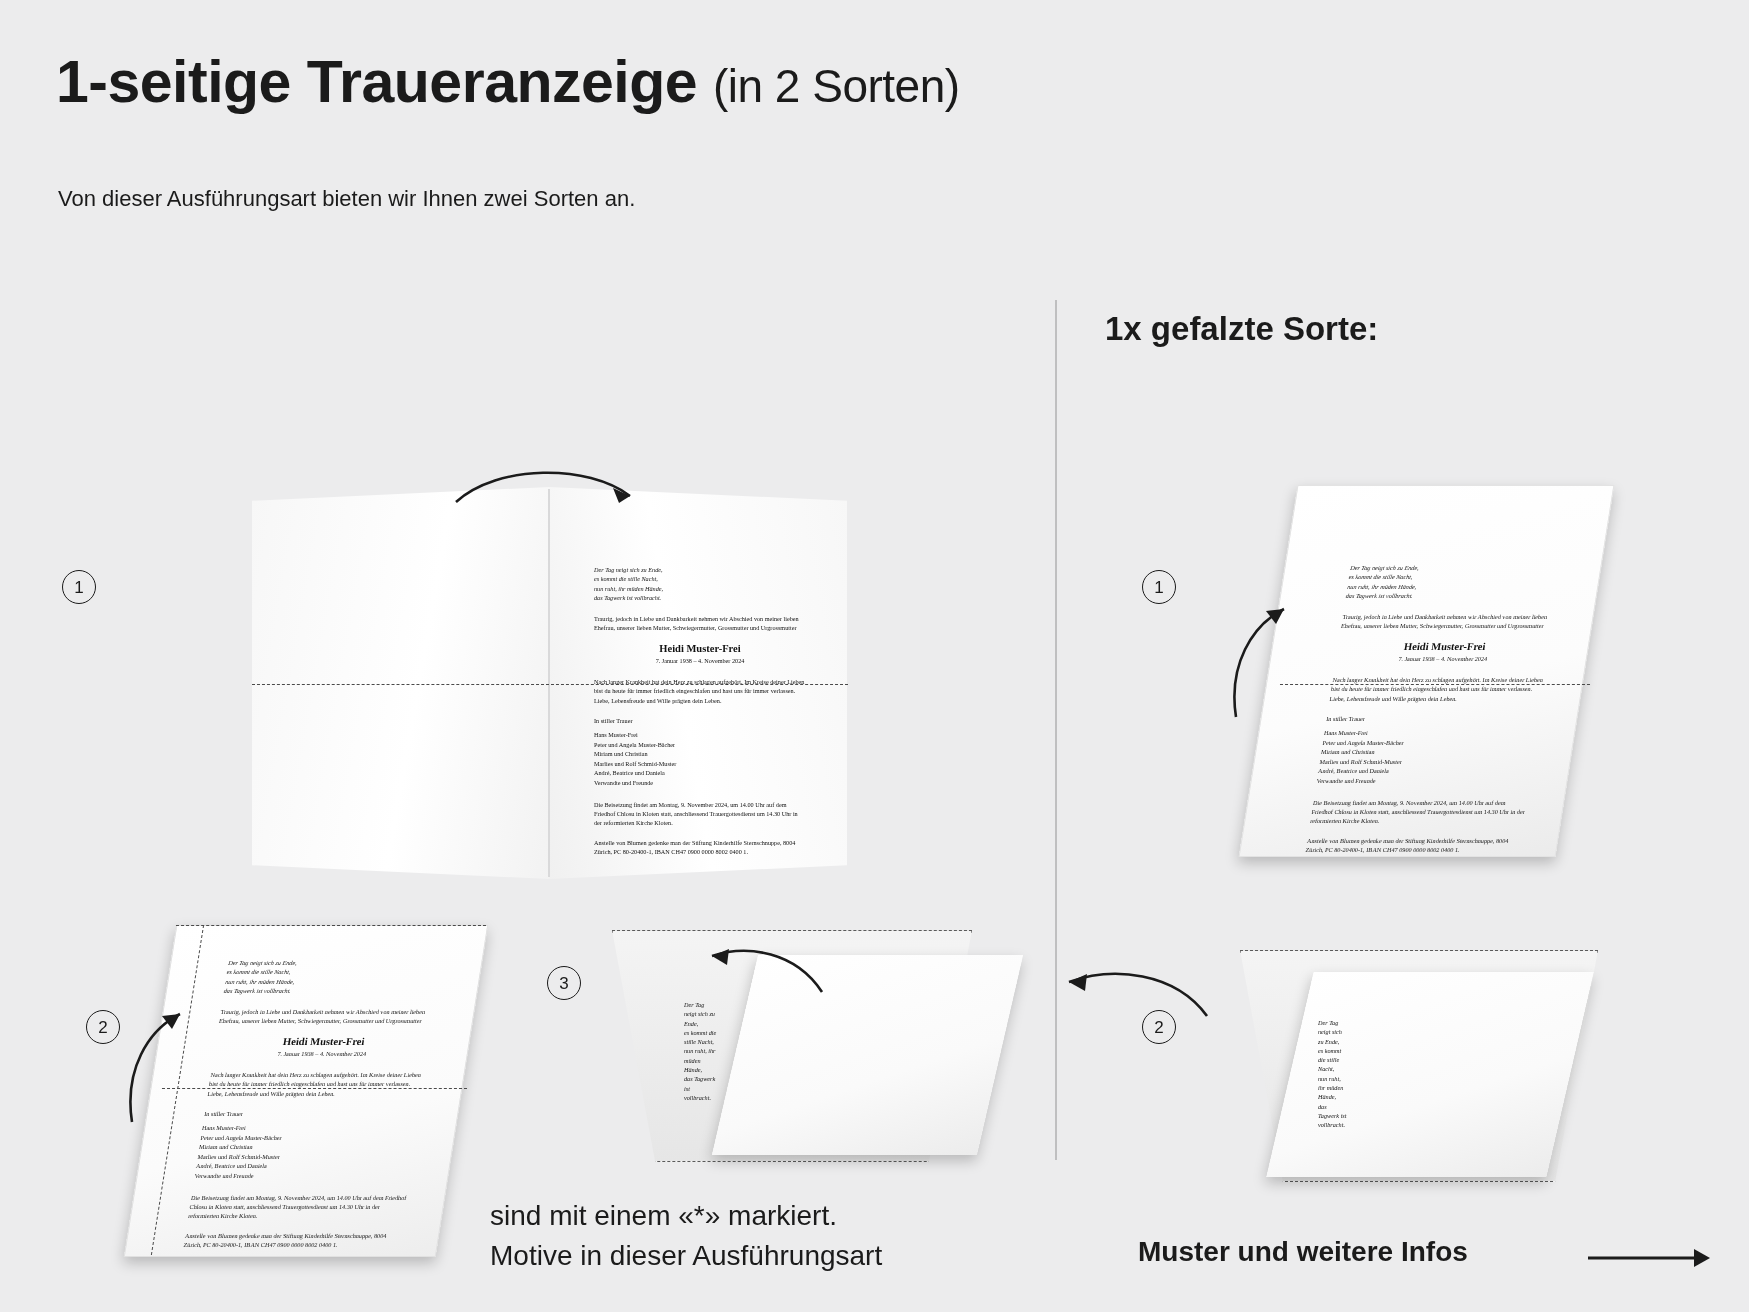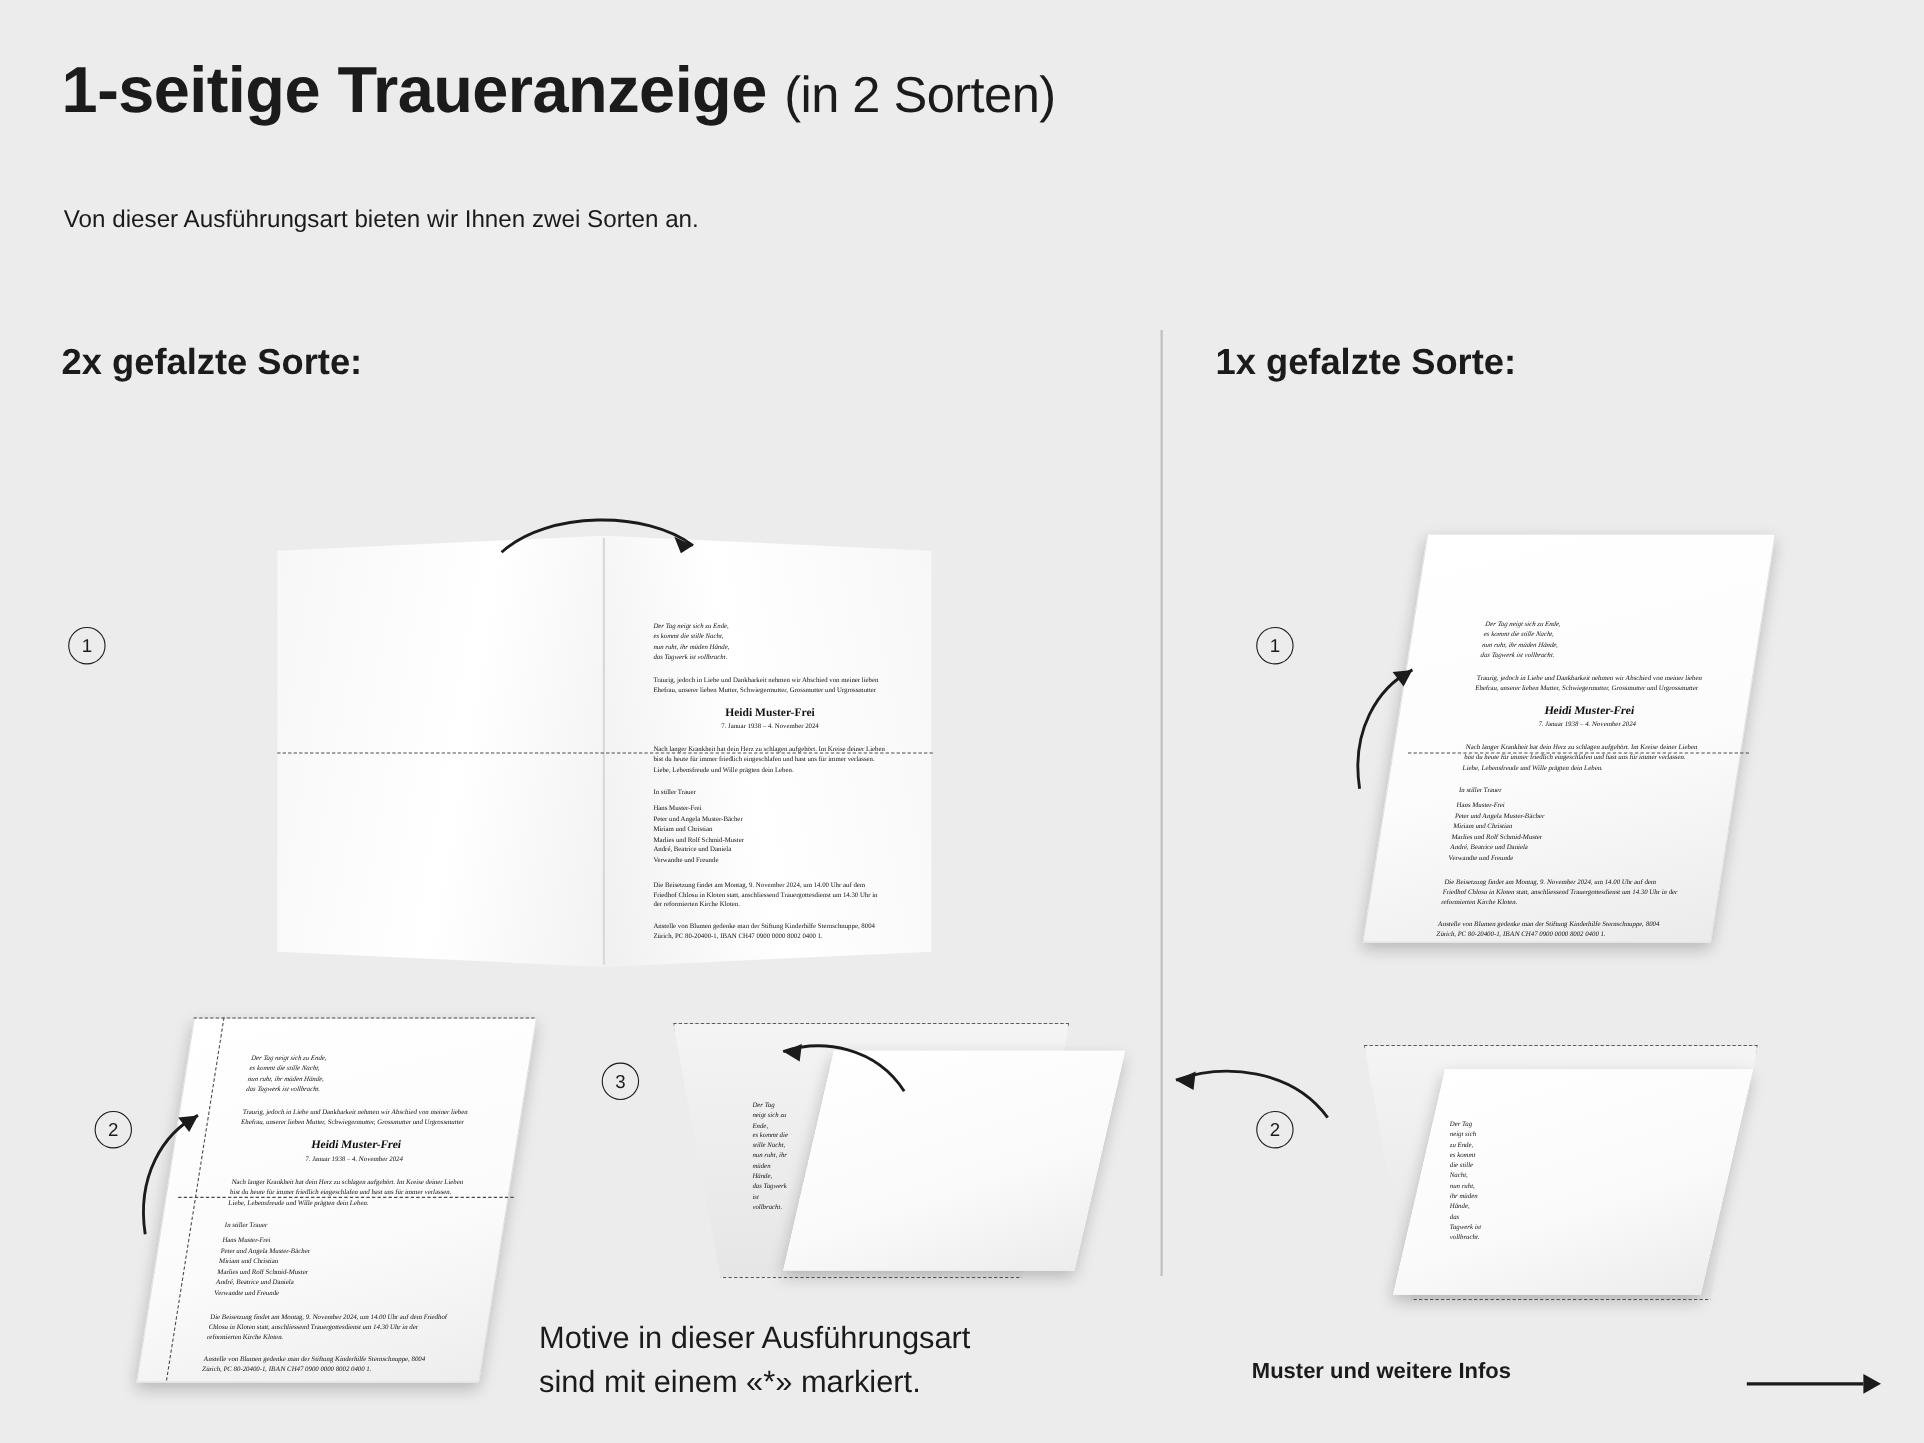--- a/index.html
+++ b/index.html
@@ -75,37 +75,36 @@
   .fold-label{
     position:absolute;
     font-size:31px;line-height:1.35;text-align:center;color:#1b1b1b;
   }
 
   .caption{
     position:absolute;font-size:28px;line-height:1.42;
   }
 
   .footer-link{
-    position:absolute;font-size:20px;font-weight:700;
+    position:absolute;font-size:28px;font-weight:700;
   }
 
   svg.arrow{position:absolute;overflow:visible;}
 </style>
 </head>
 <body>
 
 <div class="page">
 
   <div class="title">
     <span>1-seitige Traueranzeige</span>
     <span class="sub">(in 2 Sorten)</span>
   </div>
   <div class="lead">Von dieser Ausführungsart bieten wir Ihnen zwei Sorten an.</div>
 
-  <div class="col-head left">2x gefalzte Sorte:</div>
   <div class="col-head right">1x gefalzte Sorte:</div>
 
   <div class="divider"></div>
 
   <div class="step" style="left:62px;top:570px;">
     <span>1</span>
   </div>
 
   <div class="sheet shadow" style="left:252px;top:487px;width:298px;height:392px;
               clip-path:polygon(0% 3.5%, 100% 0%, 100% 100%, 0% 96.5%);
@@ -201,22 +200,22 @@
 nun ruht, ihr müden Hände,
 das Tagwerk ist vollbracht.</div>
   </div>
 
   <svg class="arrow" style="left:700px;top:936px;" width="130" height="70" viewBox="0 0 130 70">
     <path d="M122,56 C96,16 48,8 12,20" stroke="#1b1b1b" stroke-width="2.6" fill="none"></path>
     <path d="M12,20 l17,-7 l-2,16 z" fill="#1b1b1b"></path>
   </svg>
 
   <div class="caption" style="left:490px;top:1196px;width:560px;">
+    <div>sind mit einem «*» markiert.</div>
     <div>Motive in dieser Ausführungsart</div>
-    <div>sind mit einem «*» markiert.</div>
   </div>
 
   <div class="step" style="left:1142px;top:570px;">
     <span>1</span>
   </div>
 
   <div class="sheet shadow" style="left:1268px;top:485px;width:315px;height:370px;
               transform:skewX(-9deg);
               background:linear-gradient(165deg,#ffffff 0%,#fcfcfc 55%,#ebebeb 100%);
               border:1px solid #e3e3e3;"></div>

